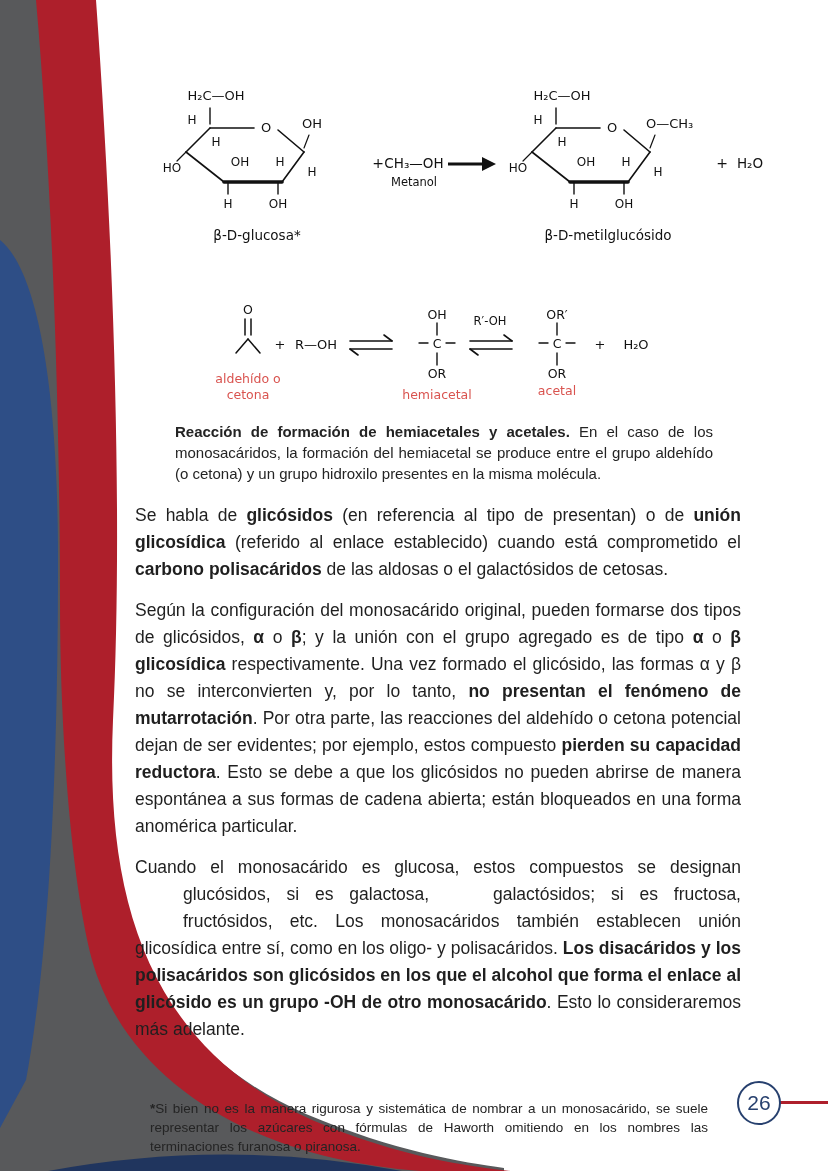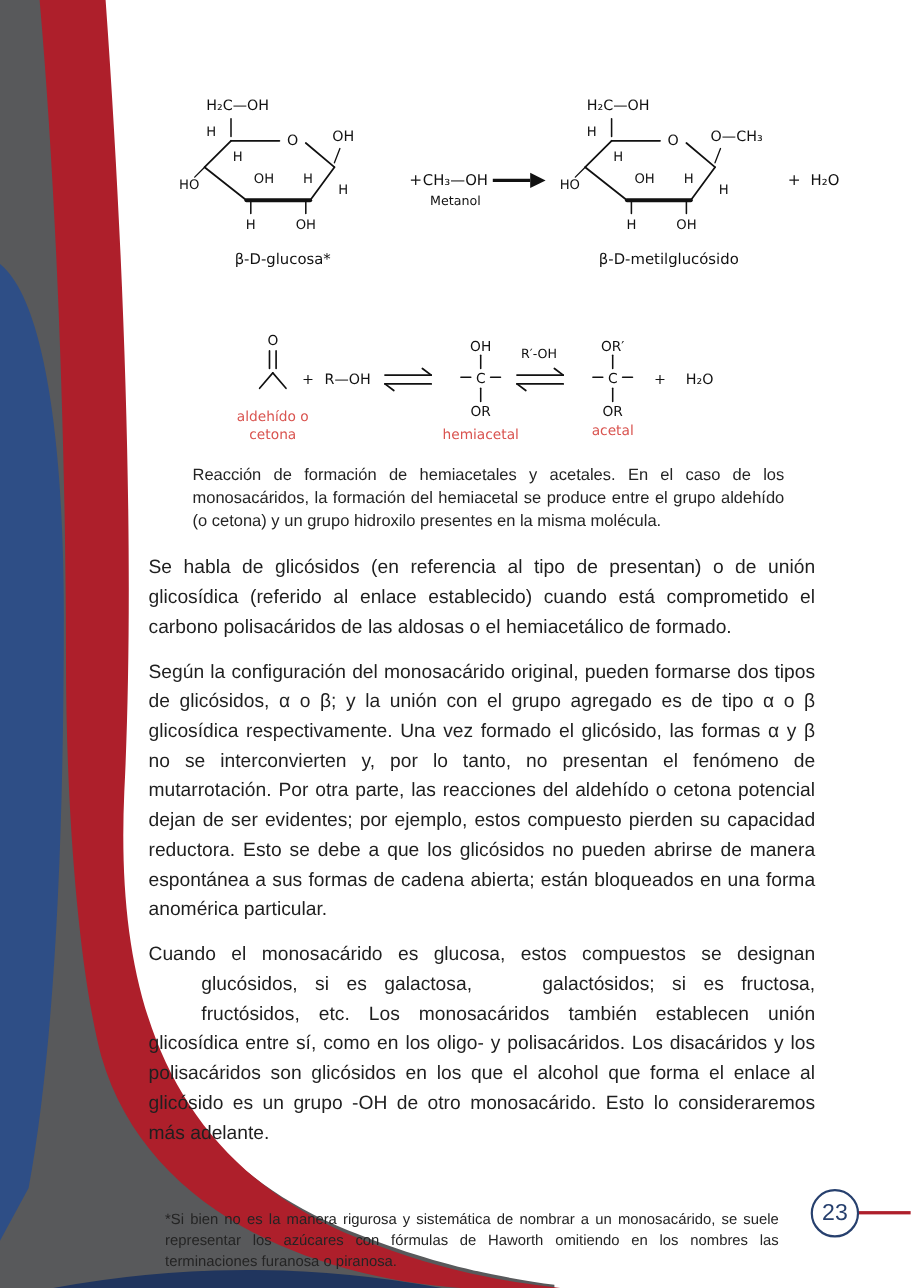--- a/index.html
+++ b/index.html
@@ -1,20 +1,20 @@
 <!DOCTYPE html>
 <html><head>
 <meta charset="utf-8">
 <style>
   html,body{margin:0;padding:0;}
   body{
     width:828px;height:1171px;position:relative;background:#ffffff;overflow:hidden;
     font-family:"Liberation Sans",sans-serif;color:#1f1f1f;
   }
-  .b{font-weight:400;}
+  .b{font-weight:700;}
   .i{margin-left:48px;}
   #decor{position:absolute;left:0;top:0;z-index:0;pointer-events:none;}
   #content{position:absolute;left:0;top:0;width:828px;height:1171px;z-index:1;padding-left:15px;}
   #fig1{position:absolute;left:156px;top:80px;}
   #fig2{position:absolute;left:200px;top:283px;}
   .figtext{font-family:"DejaVu Sans",sans-serif;fill:#111;}
   .redlabel{font-family:"DejaVu Sans",sans-serif;fill:#d9534f;}
   #caption{
     position:absolute;left:175px;top:406px;width:538px;
     font-size:15px;line-height:21px;text-align:justify;color:#242424;
@@ -167,25 +167,25 @@
       <text class="redlabel" font-size="12.5" text-anchor="middle" x="357" y="112">acetal</text>
     </g>
 
     <text class="figtext" font-size="13" text-anchor="middle" x="400" y="66">+</text>
     <text class="figtext" font-size="13" text-anchor="middle" x="436" y="66">H₂O</text>
   </svg>
 
   <p id="caption"><span class="b">Reacción de formación de hemiacetales y acetales.</span><span> En el caso de los monosacáridos, la formación del hemiacetal se produce entre el grupo aldehído (o cetona) y un grupo hidroxilo presentes en la misma molécula.</span></p>
 
   <div id="bodytext">
-    <p class="para"><span>Se habla de </span><span class="b">glicósidos</span><span> (en referencia al tipo de presentan) o de </span><span class="b">unión glicosídica</span><span> (referido al enlace establecido) cuando está comprometido el </span><span class="b">carbono polisacáridos</span><span> de las aldosas o el hemiacetálico de formado.</span></p>
+    <p class="para"><span>Se habla de </span><span class="b">glicósidos</span><span> (en referencia al tipo de presentan) o de </span><span class="b">unión glicosídica</span><span> (referido al enlace establecido) cuando está comprometido el </span><span class="b">carbono polisacáridos</span><span> de las aldosas o el galactósidos de cetosas.</span></p>
     <p class="para"><span>Según la configuración del monosacárido original, pueden formarse dos tipos de glicósidos, </span><span class="b">α</span><span> o </span><span class="b">β</span><span>; y la unión con el grupo agregado es de tipo </span><span class="b">α</span><span> o </span><span class="b">β glicosídica</span><span> respectivamente. Una vez formado el glicósido, las formas α y β no se interconvierten y, por lo tanto, </span><span class="b">no presentan el fenómeno de mutarrotación</span><span>. Por otra parte, las reacciones del aldehído o cetona potencial dejan de ser evidentes; por ejemplo, estos compuesto </span><span class="b">pierden su capacidad reductora</span><span>. Esto se debe a que los glicósidos no pueden abrirse de manera espontánea a sus formas de cadena abierta; están bloqueados en una forma anomérica particular.</span></p>
     <p class="para"><span>Cuando el monosacárido es glucosa, estos compuestos se designan </span><span class="i">glucósidos</span><span>, si es galactosa, </span><span class="i">galactósidos</span><span>; si es fructosa, </span><span class="i">fructósidos</span><span>, etc. Los monosacáridos también establecen unión glicosídica entre sí, como en los oligo- y polisacáridos. </span><span class="b">Los disacáridos y los polisacáridos son glicósidos en los que el alcohol que forma el enlace al glicósido es un grupo -OH de otro monosacárido</span><span>. Esto lo consideraremos más adelante.</span></p>
   </div>
 
   <p id="footnote"><span class="b">*</span><span>Si bien no es la manera rigurosa y sistemática de nombrar a un monosacárido, se suele representar los azúcares con fórmulas de Haworth omitiendo en los nombres las terminaciones furanosa o piranosa.</span></p>
 
   <div id="page-line"></div>
   <div id="page-circle">
-    <span>23</span>
+    <span>26</span>
   </div>
 
 </div>
 
 </body></html>

